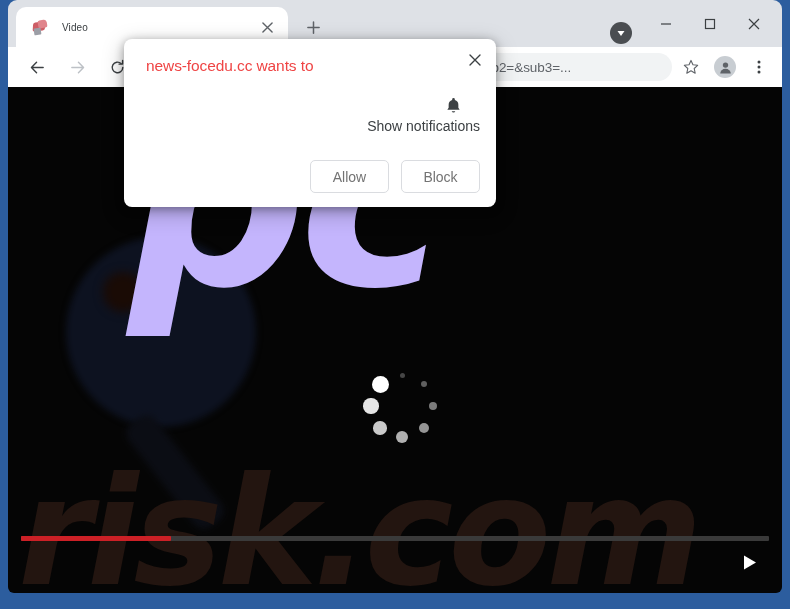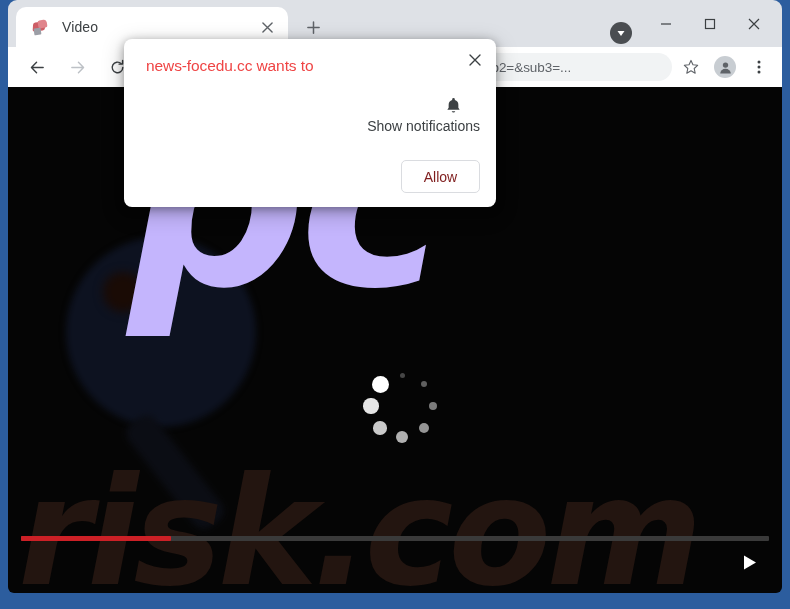--- a/index.html
+++ b/index.html
@@ -60,21 +60,21 @@
     transform: rotate(-10deg);
   }
   .tab-favicon .fav-c {
     position: absolute; left: 2px; top: 9px;
     width: 7px; height: 7px;
     background: #9c9ea6;
     border-radius: 1px;
     transform: rotate(-8deg);
   }
   .tab-title {
-    font-size: 14px; color: #3c4043;
+    font-size: 10px; color: #3c4043;
     white-space: nowrap; overflow: hidden;
     flex: 1;
     letter-spacing: .1px;
   }
   .tab-close {
     width: 22px; height: 22px;
     border-radius: 50%;
     display: flex; align-items: center; justify-content: center;
     flex: 0 0 22px;
   }
@@ -311,21 +311,21 @@
   }
   .perm-actions {
     display: flex; justify-content: flex-end; gap: 12px;
   }
   .perm-btn {
     min-width: 79px;
     height: 33px;
     border: 1px solid #dadce0;
     border-radius: 5px;
     background: #ffffff;
-    color: #7f1d1d;
+    color: #737373;
     font-size: 14px;
     font-family: "Liberation Sans", sans-serif;
     display: flex; align-items: center; justify-content: center;
     padding: 0 16px;
     cursor: pointer;
   }
 </style>
 </head>
 <body>
 
@@ -510,16 +510,17 @@
         <svg viewBox="0 0 15 17">
           <path d="M7.5 1.1 a1.35 1.35 0 0 1 1.35 1.35 v0.5 a4.9 4.9 0 0 1 3.5 4.7 v3.1 l1.3 2.1 h-12.3 l1.3-2.1 v-3.1 a4.9 4.9 0 0 1 3.5-4.7 v-0.5 a1.35 1.35 0 0 1 1.35-1.35 z" fill="#3c4043"></path>
           <path d="M5.7 14.3 a1.9 1.9 0 0 0 3.6 0 z" fill="#3c4043"></path>
         </svg>
       </span>
       <span class="perm-label">Show notifications</span>
     </div>
 
     <div class="perm-actions">
       <button class="perm-btn">Allow</button>
+      <button class="perm-btn">Block</button>
     </div>
   </div>
 
 </div>
 
 </body></html>

